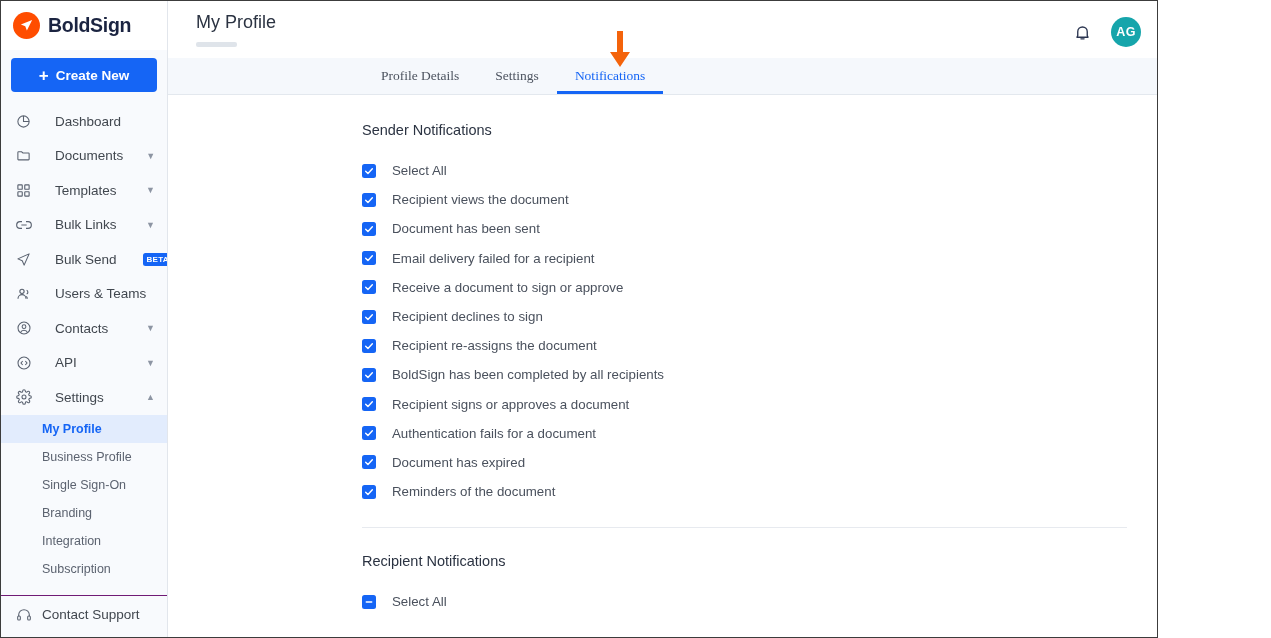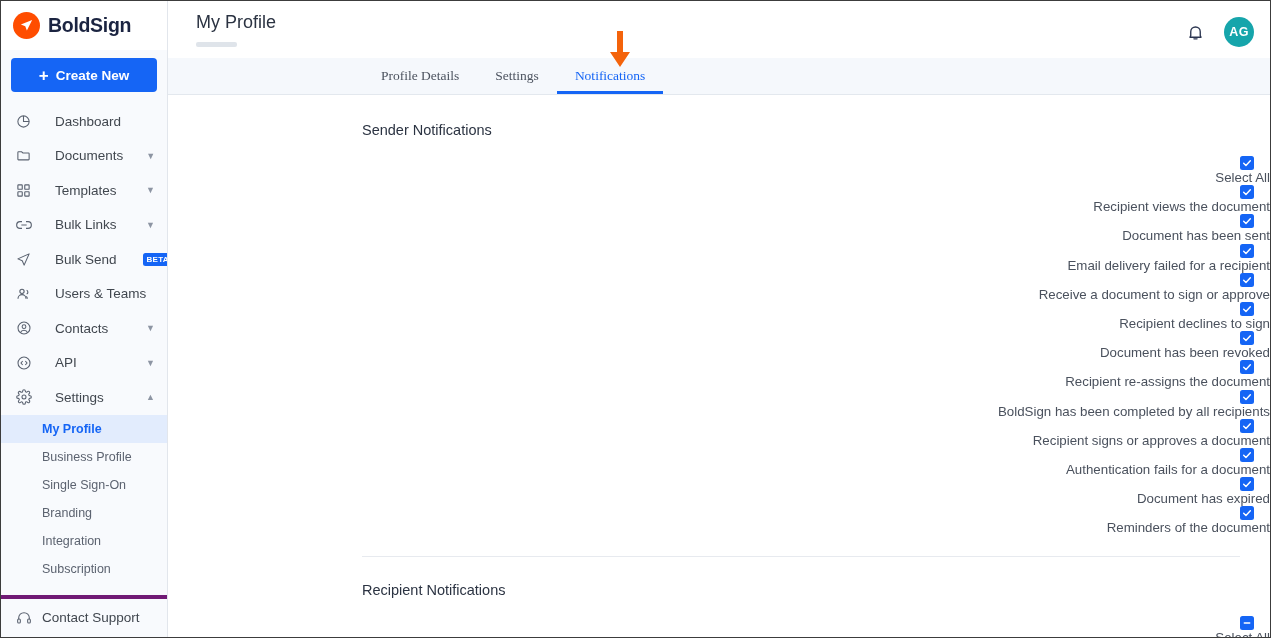--- a/index.html
+++ b/index.html
@@ -4,21 +4,21 @@
 <style>
   * { box-sizing: border-box; margin: 0; padding: 0; }
   html, body {
     width: 1271px; height: 638px;
     font-family: "Liberation Sans", sans-serif;
     background: #ffffff;
     overflow: hidden;
   }
   #app {
     position: relative;
-    width: 1271px; height: 638px;
+    width: 1158px; height: 638px;
     border: 1px solid #3c3c3c;
     display: flex;
     overflow: hidden;
     background: #0f172a;
   }
 
   
   .sidebar {
     width: 167px;
     height: 100%;
@@ -103,21 +103,21 @@
     font-size: 12.5px;
     color: #5c6370;
     cursor: pointer;
   }
   .sub-item.active {
     background: #e2ecfd;
     color: #1565f5;
     font-weight: bold;
   }
   .sidebar-footer {
-    border-top: 4px solid #701a75;
+    border-top: 1px solid #701a75;
     padding: 10px 0 0 14px;
     flex: 0 0 auto;
     height: 42px;
   }
   .support-row {
     display: flex; align-items: center; gap: 10px;
     font-size: 13.5px; color: #41474f; cursor: pointer;
   }
   .support-row .ico { width:17px; height:17px; display:flex; align-items:center; justify-content:center; color:#5a6270; }
 
@@ -206,25 +206,24 @@
     background: #fff;
   }
   .section-title {
     font-size: 14.5px;
     color: #2b3342;
     padding-left: 194px;
     margin-bottom: 18px;
   }
   .check-row {
     display: flex;
-    align-items: flex-end;
+    align-items: center;
     height: 29.2px;
     padding-left: 194px;
     cursor: pointer;
-    flex-direction: column;
   }
   .cbox {
     width: 14px; height: 14px;
     border-radius: 2.5px;
     background: #1565f5;
     flex: 0 0 14px;
     display: flex; align-items: center; justify-content: center;
     margin-right: 16px;
   }
   .cbox svg { display: block; }
@@ -492,28 +491,20 @@
             </svg>
         </span>
         <span class="check-label">Recipient declines to sign</span>
       </div>
       <div class="check-row">
         <span class="cbox">
           <svg width="10" height="10" viewBox="0 0 24 24" fill="none" stroke="#fff" stroke-width="3.4" stroke-linecap="round" stroke-linejoin="round">
               <path d="M4 12.5l5.5 5.5L20 6.5"></path>
             </svg>
         </span>
-        <span class="check-label">Document has been revoked</span>
-      </div>
-      <div class="check-row">
-        <span class="cbox">
-          <svg width="10" height="10" viewBox="0 0 24 24" fill="none" stroke="#fff" stroke-width="3.4" stroke-linecap="round" stroke-linejoin="round">
-              <path d="M4 12.5l5.5 5.5L20 6.5"></path>
-            </svg>
-        </span>
         <span class="check-label">Recipient re-assigns the document</span>
       </div>
       <div class="check-row">
         <span class="cbox">
           <svg width="10" height="10" viewBox="0 0 24 24" fill="none" stroke="#fff" stroke-width="3.4" stroke-linecap="round" stroke-linejoin="round">
               <path d="M4 12.5l5.5 5.5L20 6.5"></path>
             </svg>
         </span>
         <span class="check-label">BoldSign has been completed by all recipients</span>
       </div>

